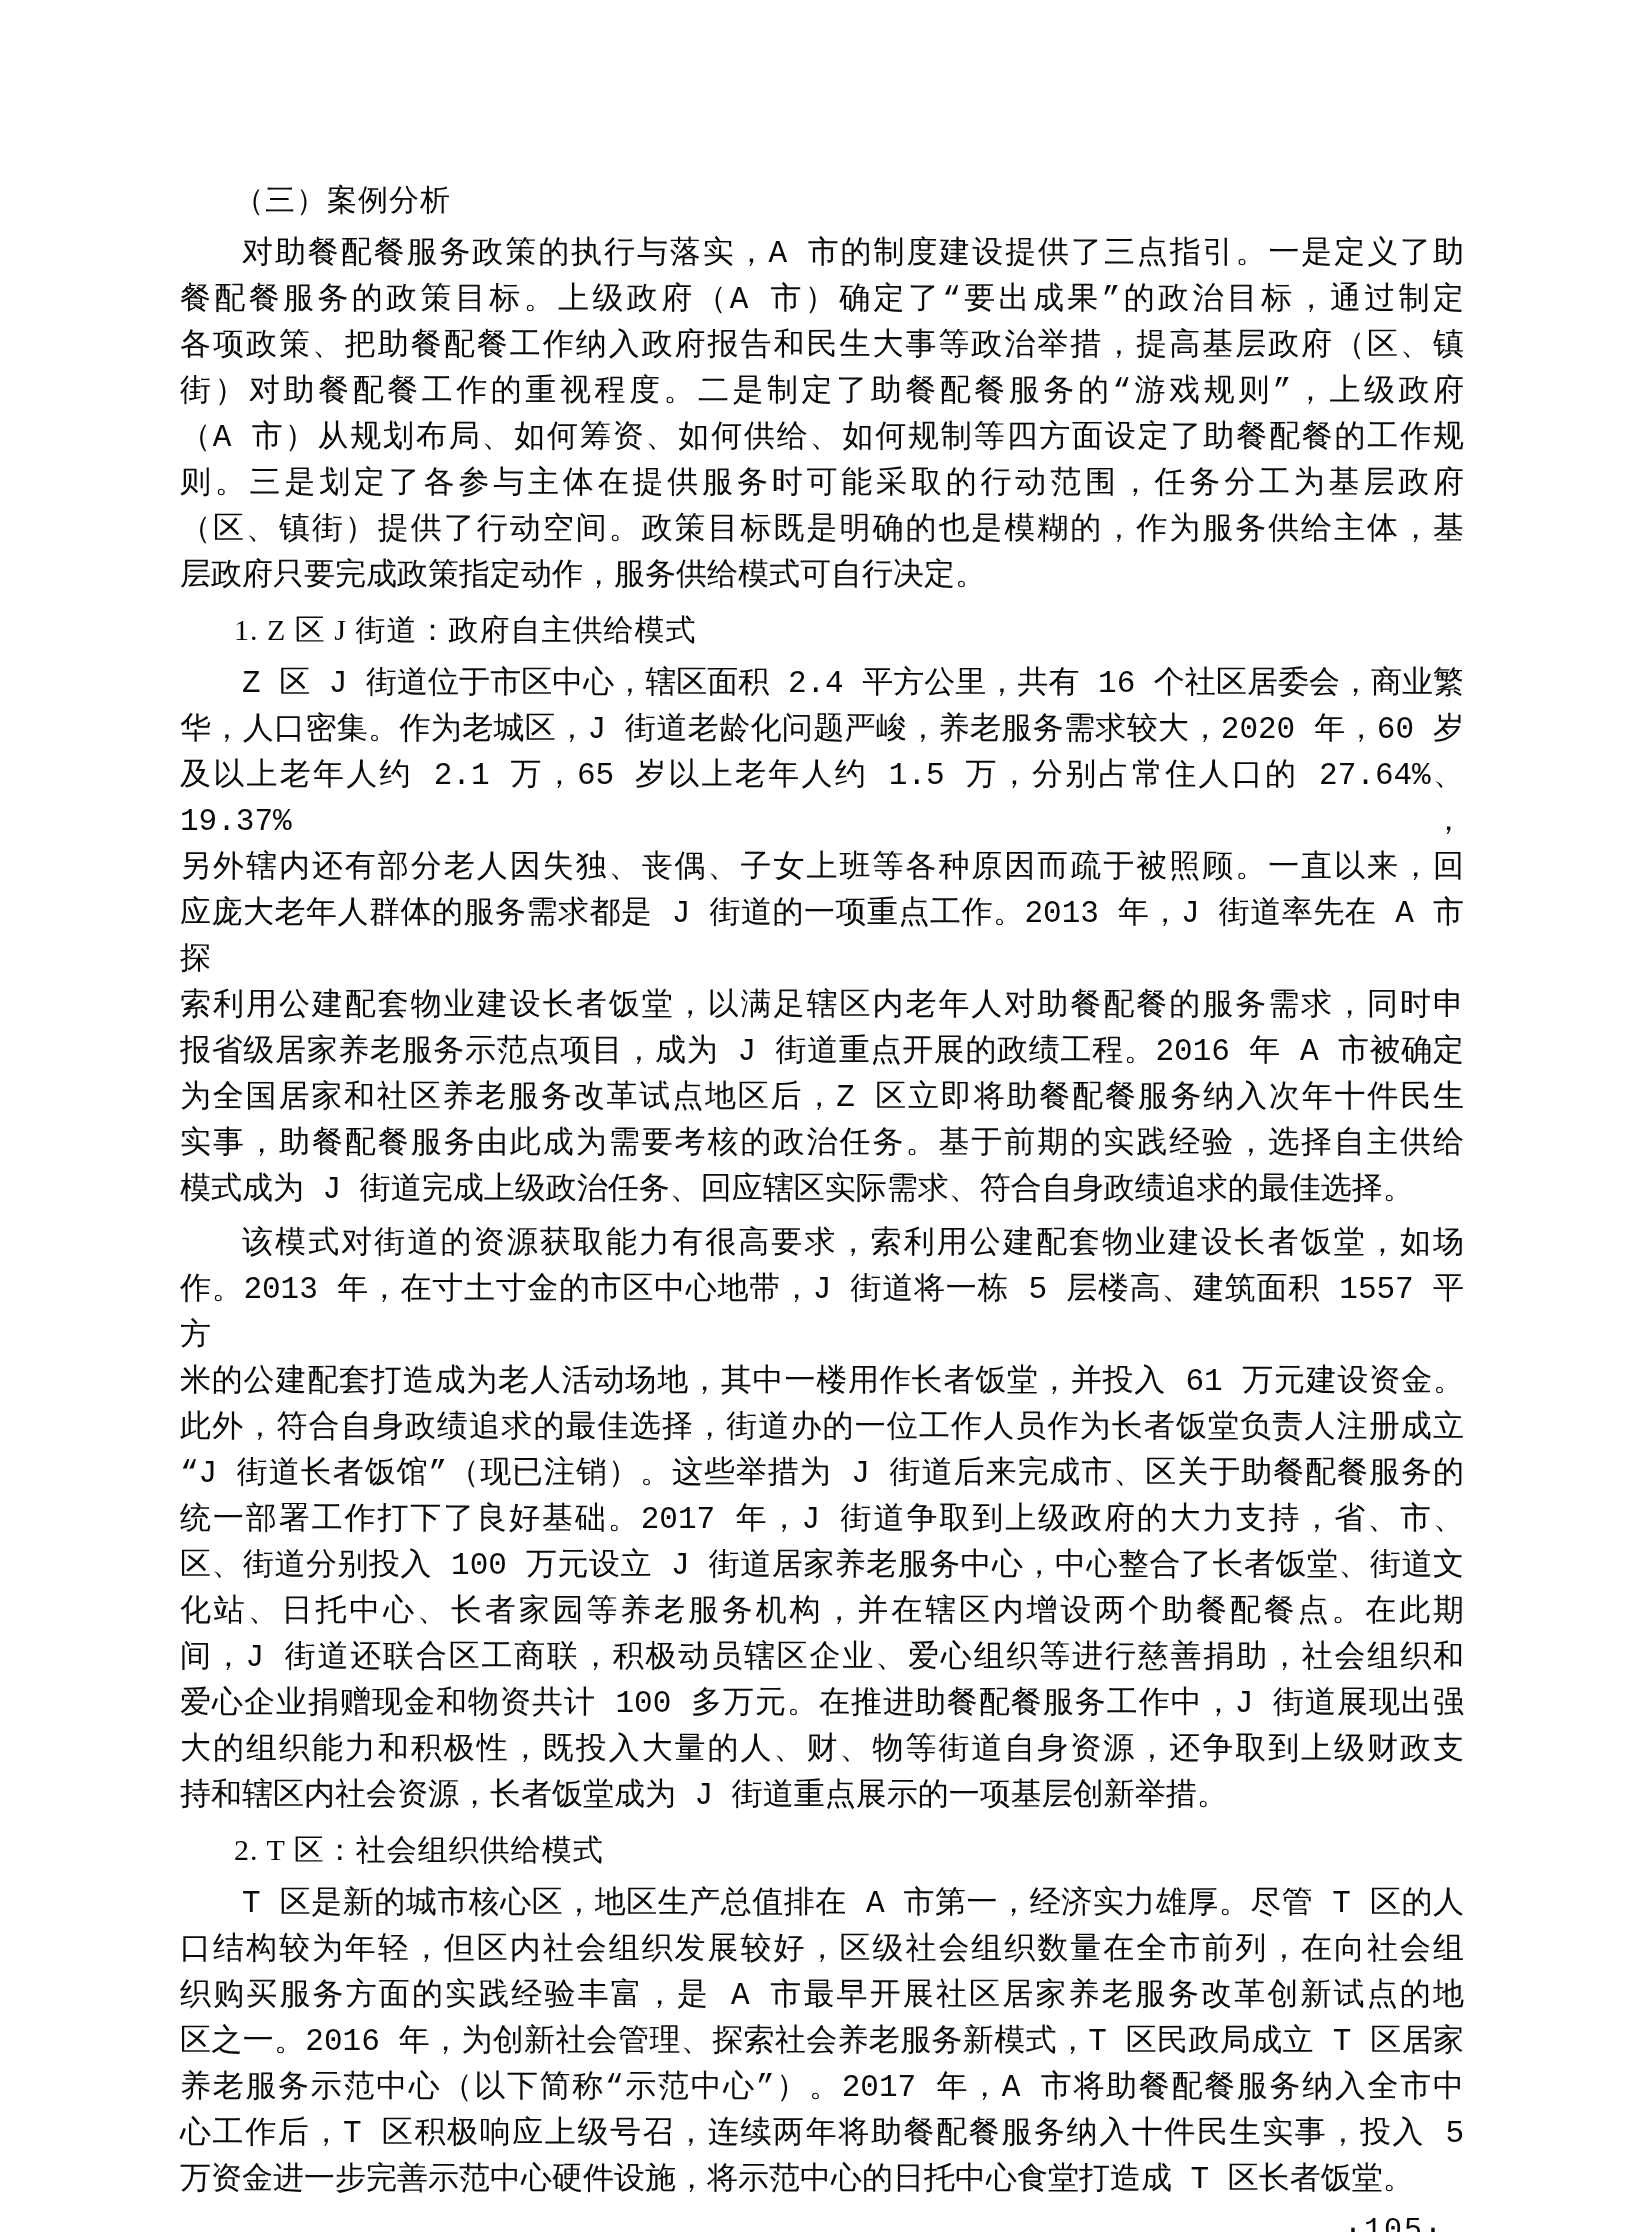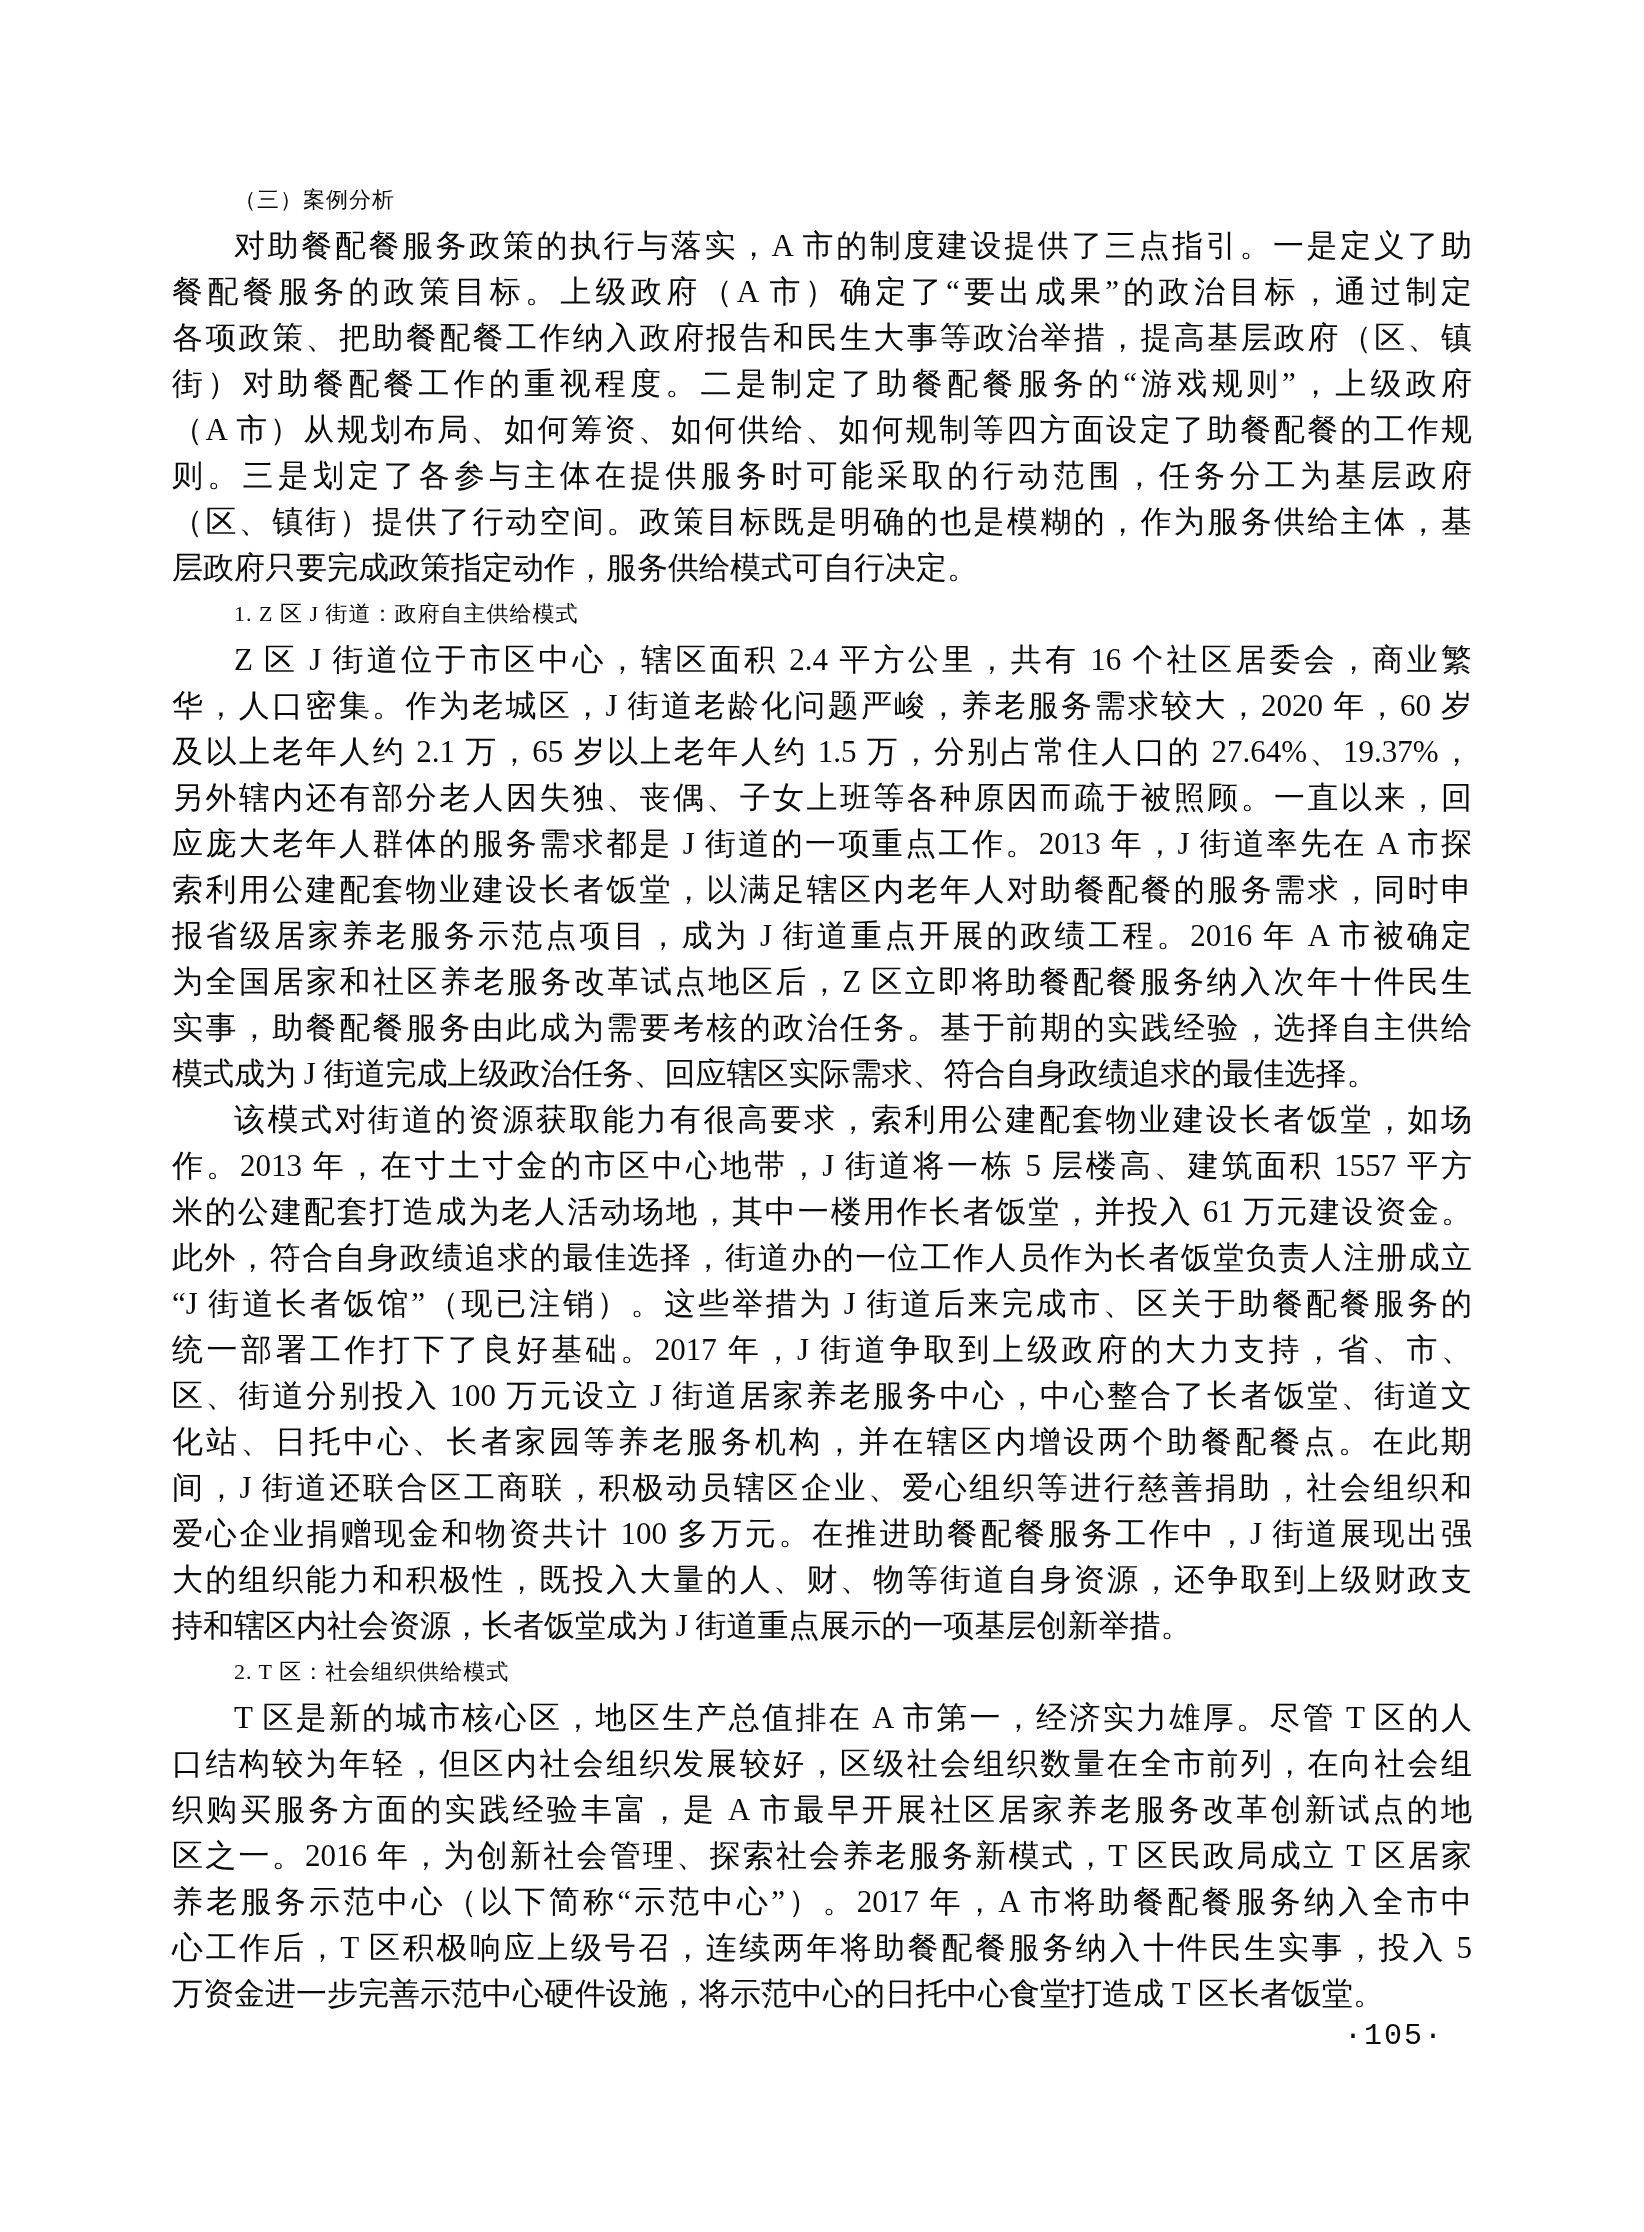--- a/index.html
+++ b/index.html
@@ -16,28 +16,29 @@
     font-family: "Liberation Serif", "DejaVu Serif", serif;
     overflow: hidden;
   }
   .content {
     position: absolute;
     left: 172px;
     top: 177px;
     width: 1300px;
   }
   .heading {
-    font-size: 22px;
+    font-size: 30px;
     line-height: 46px;
     text-indent: 62px;
     white-space: nowrap;
     letter-spacing: 1px;
   }
   .para {
-    margin: 0;
+    margin: 8px;
+    font-family: Liberation Mono, monospace;
   }
   .line {
     font-size: 31px;
     line-height: 46px;
     text-align: justify;
     text-align-last: justify;
     text-justify: inter-character;
   }
   .line.first {
     text-indent: 62px;

